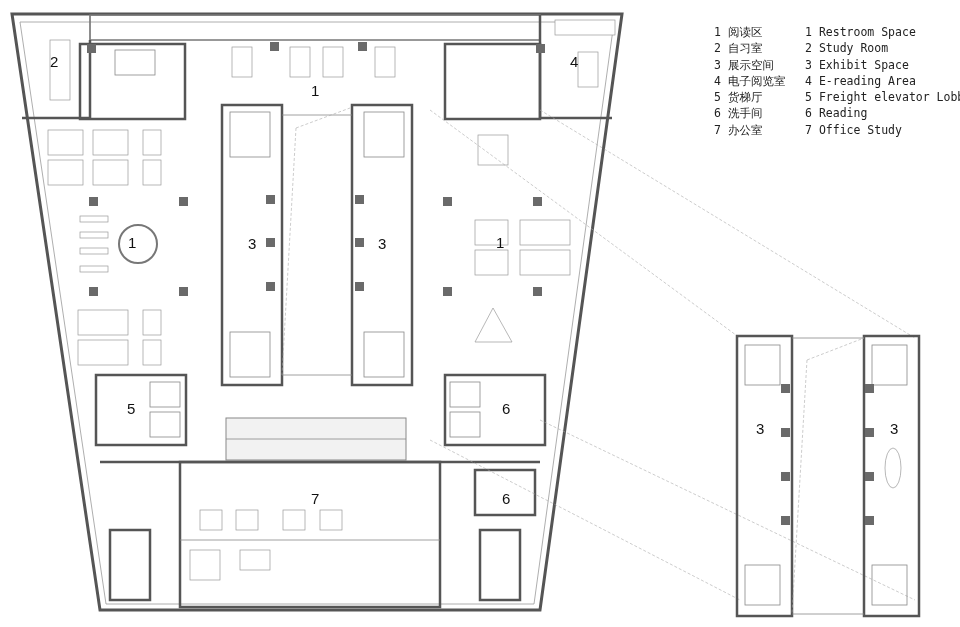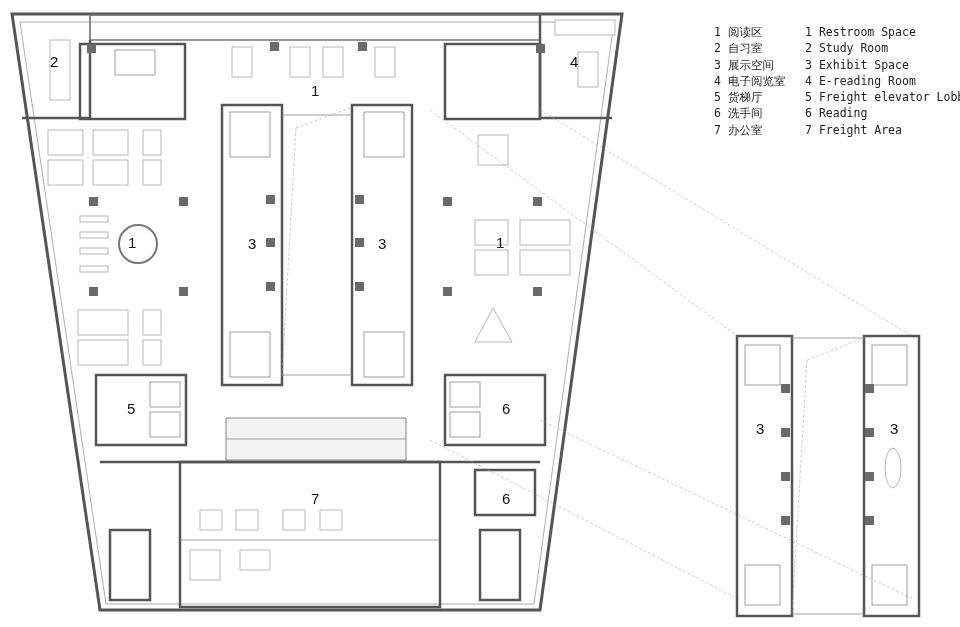--- a/index.html
+++ b/index.html
@@ -193,27 +193,27 @@
   <div class="legend-row">
     <span class="legend-zh"><span>2</span> <span>自习室</span></span>
     <span><span>2</span> <span>Study Room</span></span>
   </div>
   <div class="legend-row">
     <span class="legend-zh"><span>3</span> <span>展示空间</span></span>
     <span><span>3</span> <span>Exhibit Space</span></span>
   </div>
   <div class="legend-row">
     <span class="legend-zh"><span>4</span> <span>电子阅览室</span></span>
-    <span><span>4</span> <span>E-reading Room</span></span>
+    <span><span>4</span> <span>E-reading Area</span></span>
   </div>
   <div class="legend-row">
     <span class="legend-zh"><span>5</span> <span>货梯厅</span></span>
     <span><span>5</span> <span>Freight elevator Lobby</span></span>
   </div>
   <div class="legend-row">
     <span class="legend-zh"><span>6</span> <span>洗手间</span></span>
     <span><span>6</span> <span>Reading</span></span>
   </div>
   <div class="legend-row">
     <span class="legend-zh"><span>7</span> <span>办公室</span></span>
-    <span><span>7</span> <span>Freight Area</span></span>
+    <span><span>7</span> <span>Office Study</span></span>
   </div>
 </div>
 
 </body></html>

